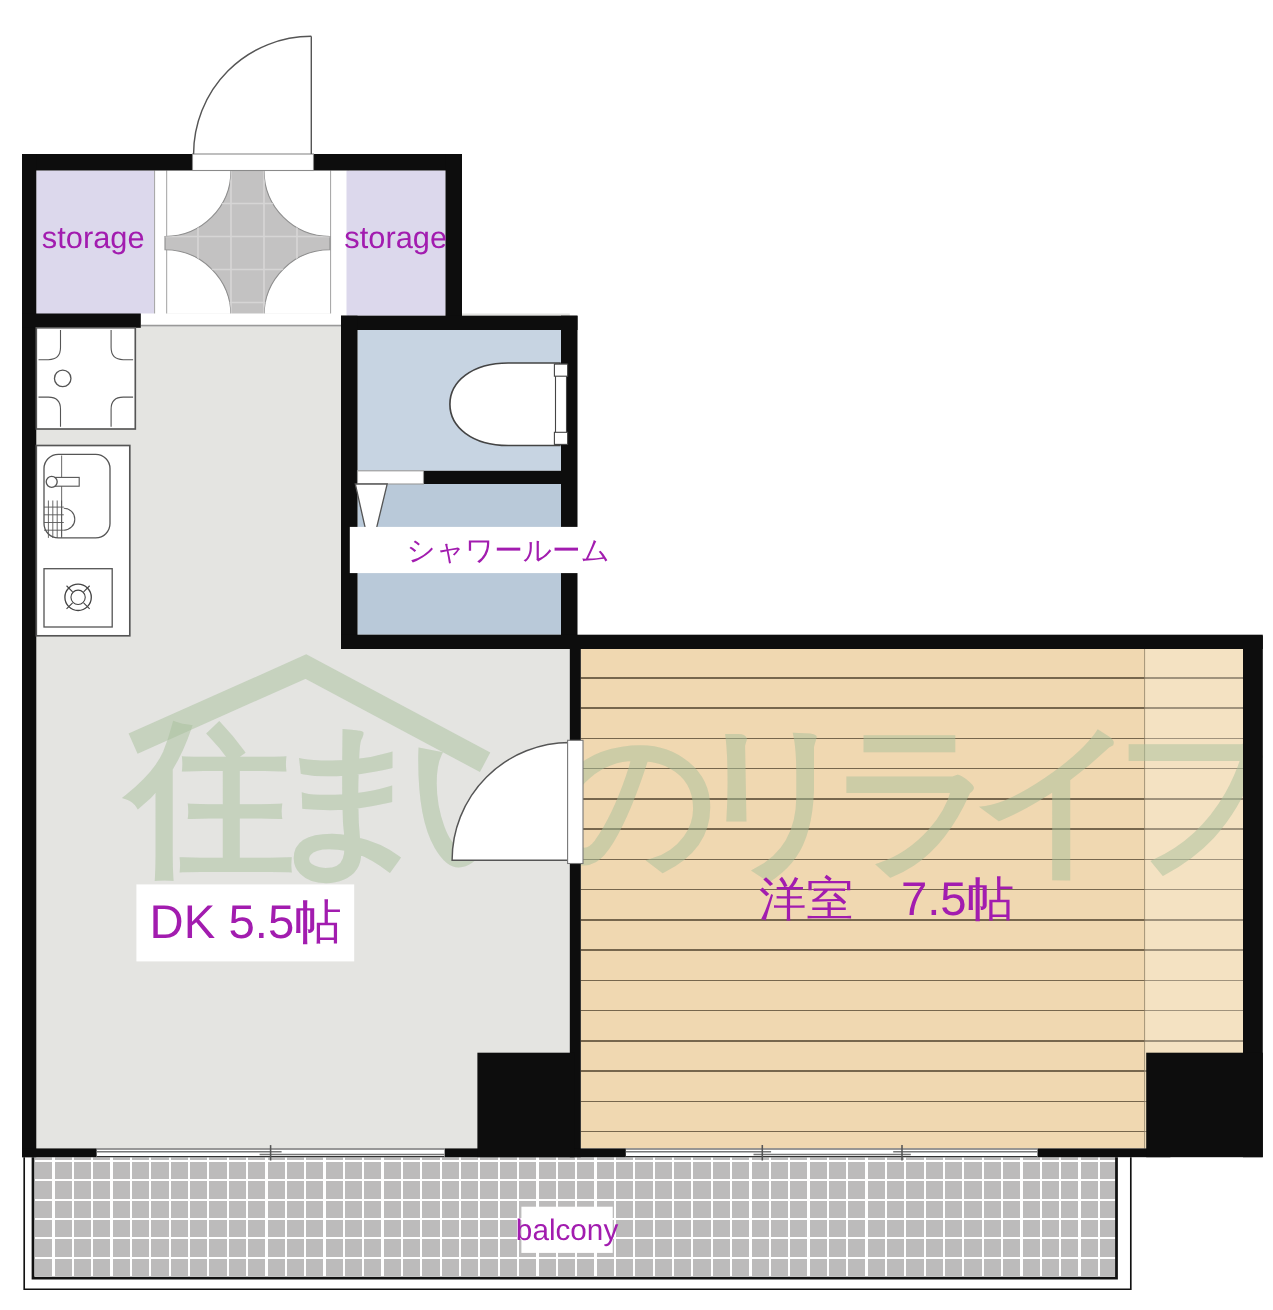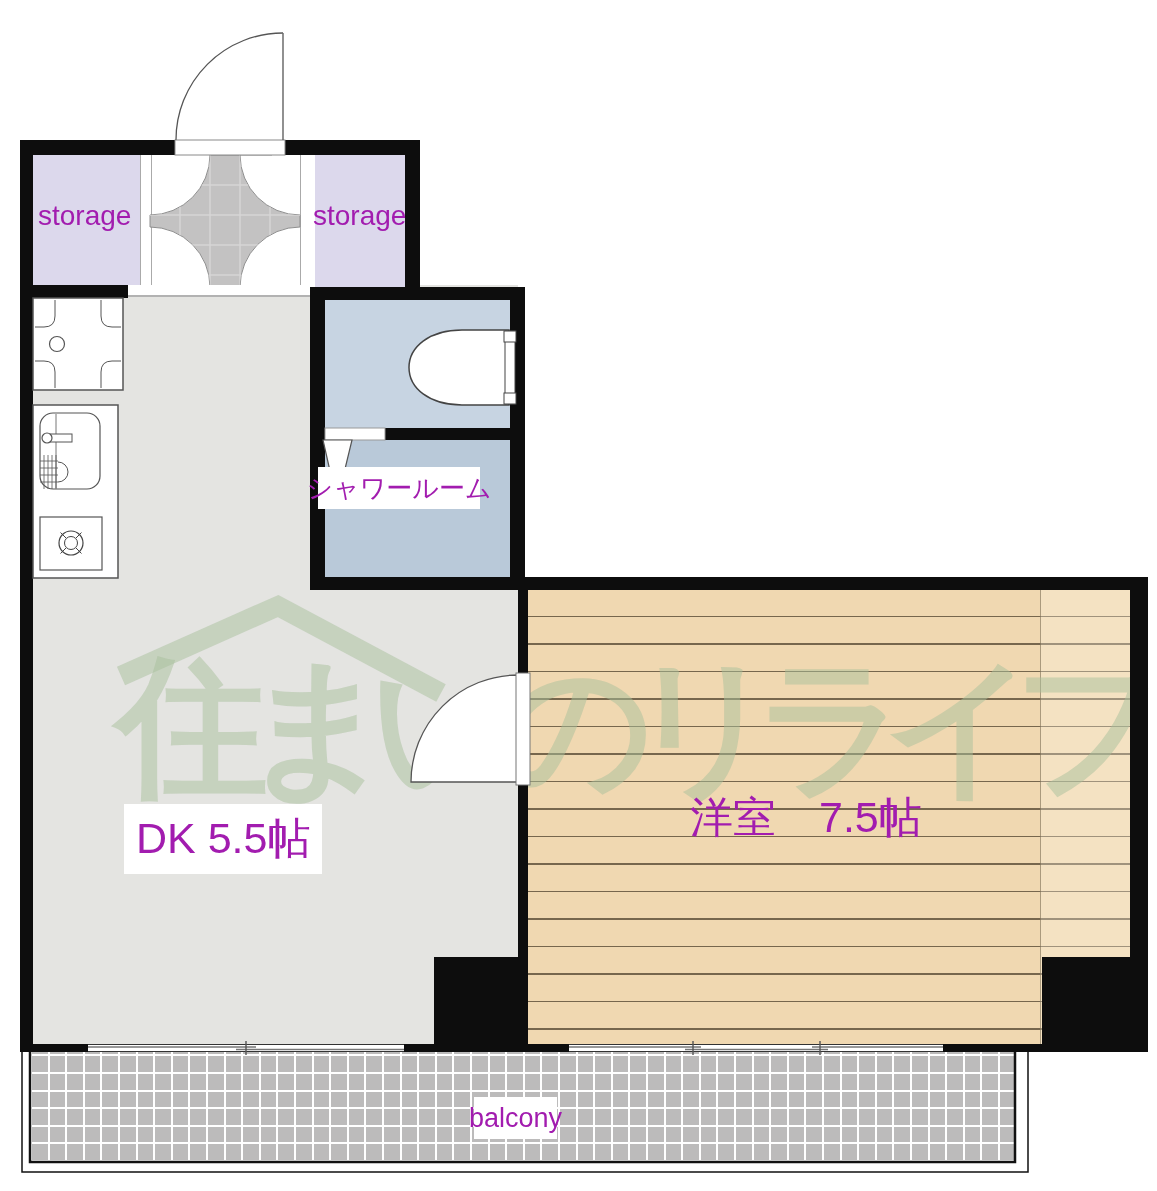--- a/index.html
+++ b/index.html
@@ -156,18 +156,18 @@
     </g>
 
     <g fill="none" stroke="#111">
       <path d="M30,1052 V1162 H1015 V1052" stroke-width="2.5"></path>
       <path d="M22,1052 V1172 H1028 V1052" stroke-width="1.5"></path>
     </g>
   </svg>
 
   <div class="lbl lbl-storage" style="left:38px;top:200px;">storage</div>
   <div class="lbl lbl-storage clip" style="left:313px;top:200px;width:94px;">storage</div>
-  <div class="lbl band lbl-shower" style="left:318px;top:467px;width:162px;height:42px;">シャワールーム</div>
+  <div class="lbl band lbl-shower" style="left:318px;top:479px;width:202px;height:42px;padding-left:43px;">シャワールーム</div>
   <div class="lbl lbl-dk" style="left:124px;top:804px;">DK 5.5帖</div>
   <div class="lbl lbl-yoshitsu" style="left:690px;top:789px;">洋室　7.5帖</div>
   <div class="lbl band lbl-balcony" style="left:474px;top:1097px;width:83px;height:42px;">balcony</div>
 
 </div>
 
 </body></html>

